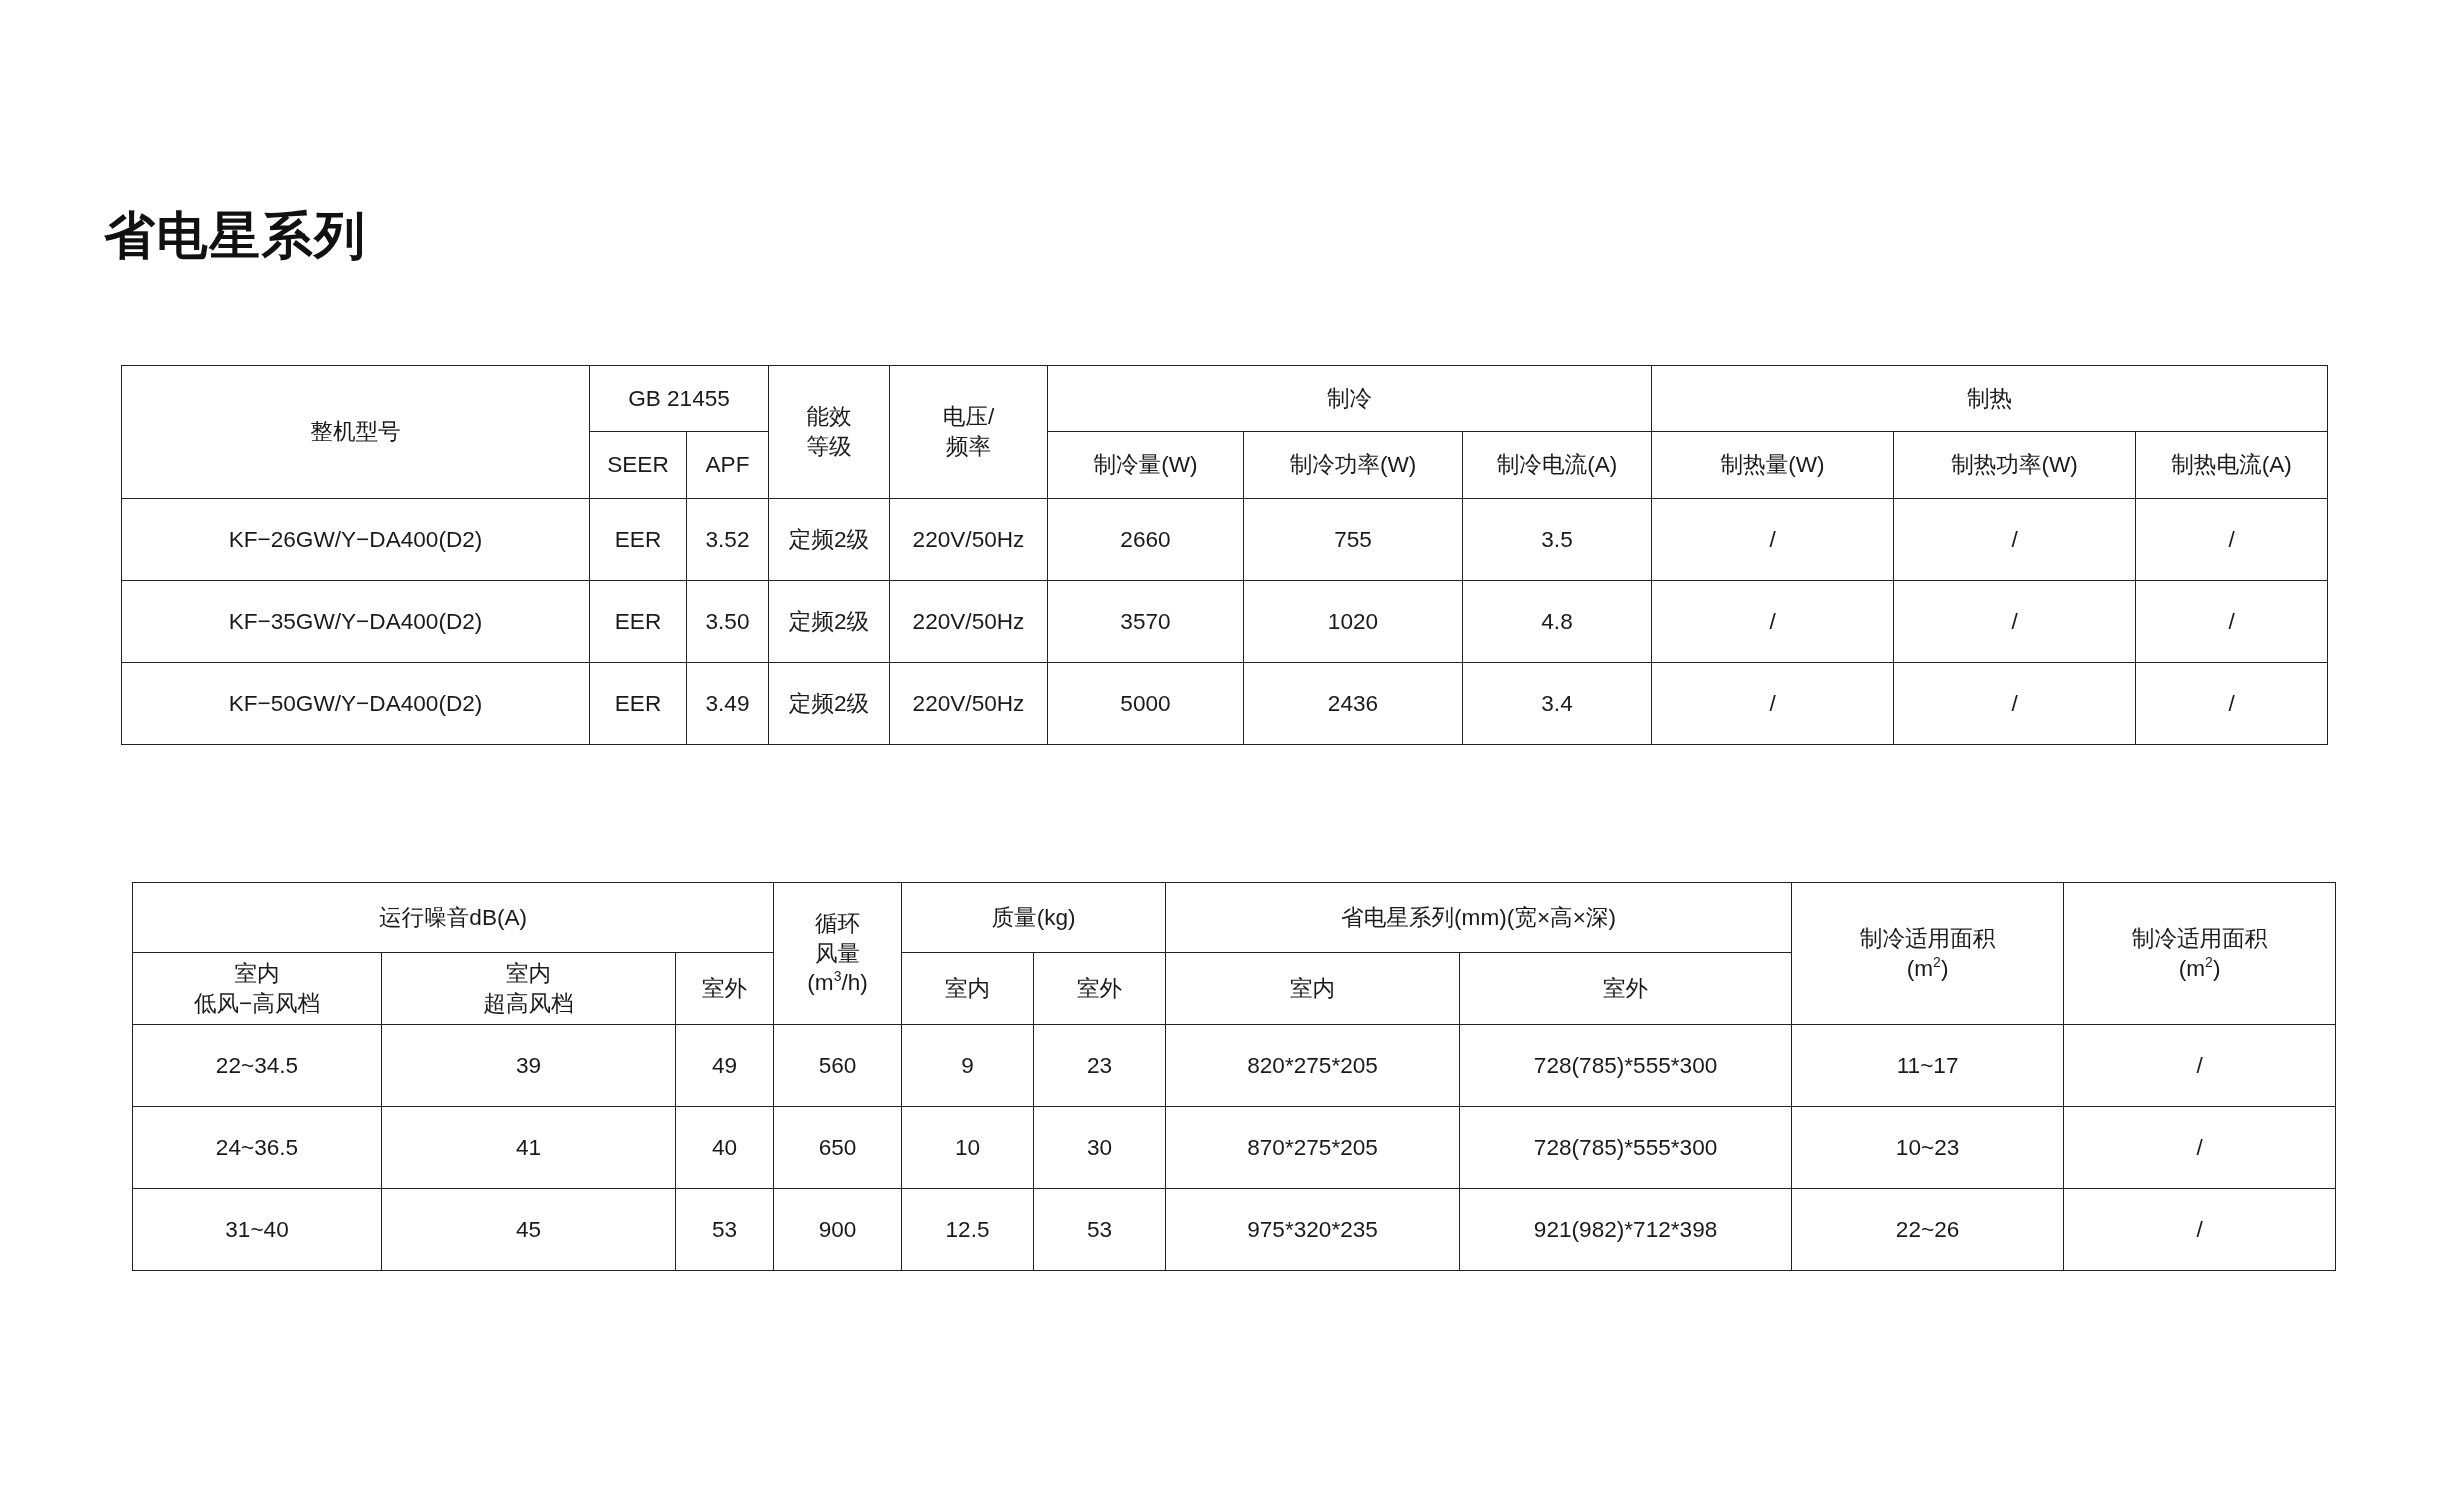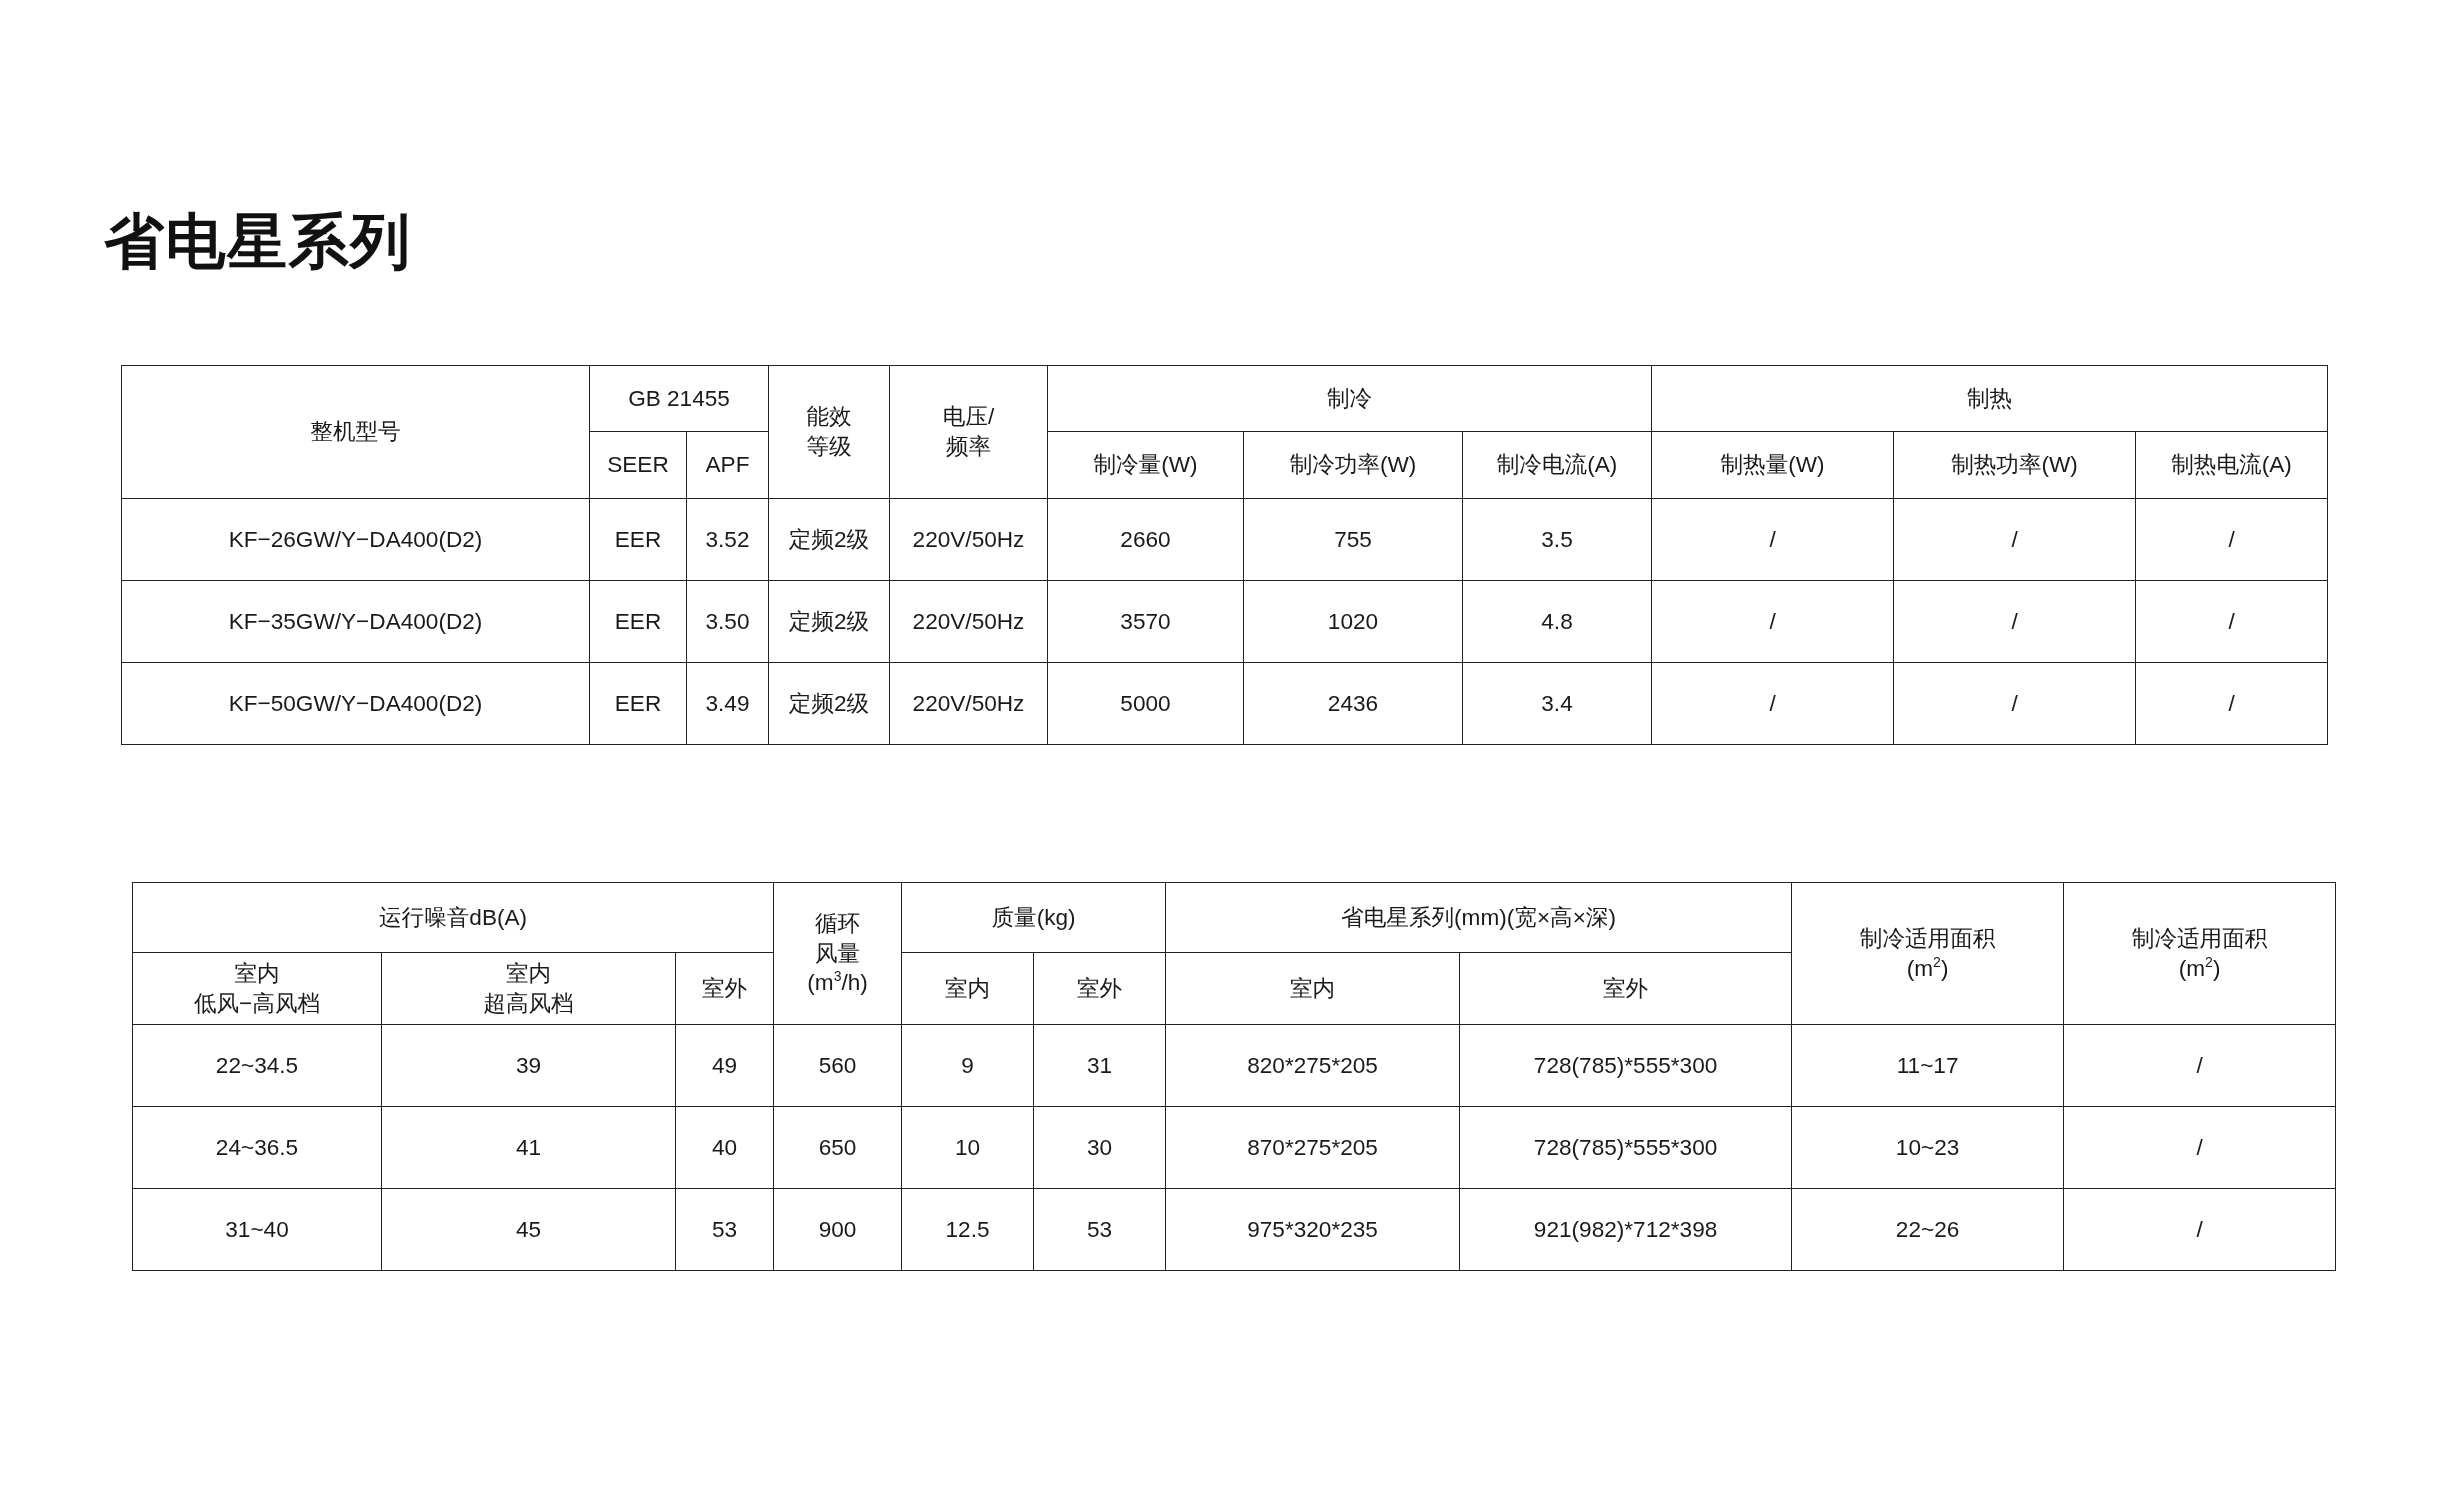--- a/index.html
+++ b/index.html
@@ -17,21 +17,21 @@
   .page {
     position: relative;
     width: 2438px;
     height: 1509px;
     box-sizing: border-box;
   }
   .page-title {
     position: absolute;
     left: 104px;
     top: 202px;
-    font-size: 60px;
+    font-size: 51px;
     font-weight: bold;
     letter-spacing: 1.5px;
     color: #111111;
     white-space: nowrap;
   }
 
   table.spec {
     position: absolute;
     border-collapse: collapse;
     table-layout: fixed;
@@ -203,21 +203,21 @@
         <td>室内</td>
         <td>室外</td>
       </tr>
 
       <tr class="r-data">
         <td>22~34.5</td>
         <td>39</td>
         <td>49</td>
         <td>560</td>
         <td>9</td>
-        <td>31</td>
+        <td>23</td>
         <td>820*275*205</td>
         <td>728(785)*555*300</td>
         <td>11~17</td>
         <td>/</td>
       </tr>
       <tr class="r-data">
         <td>24~36.5</td>
         <td>41</td>
         <td>40</td>
         <td>650</td>

